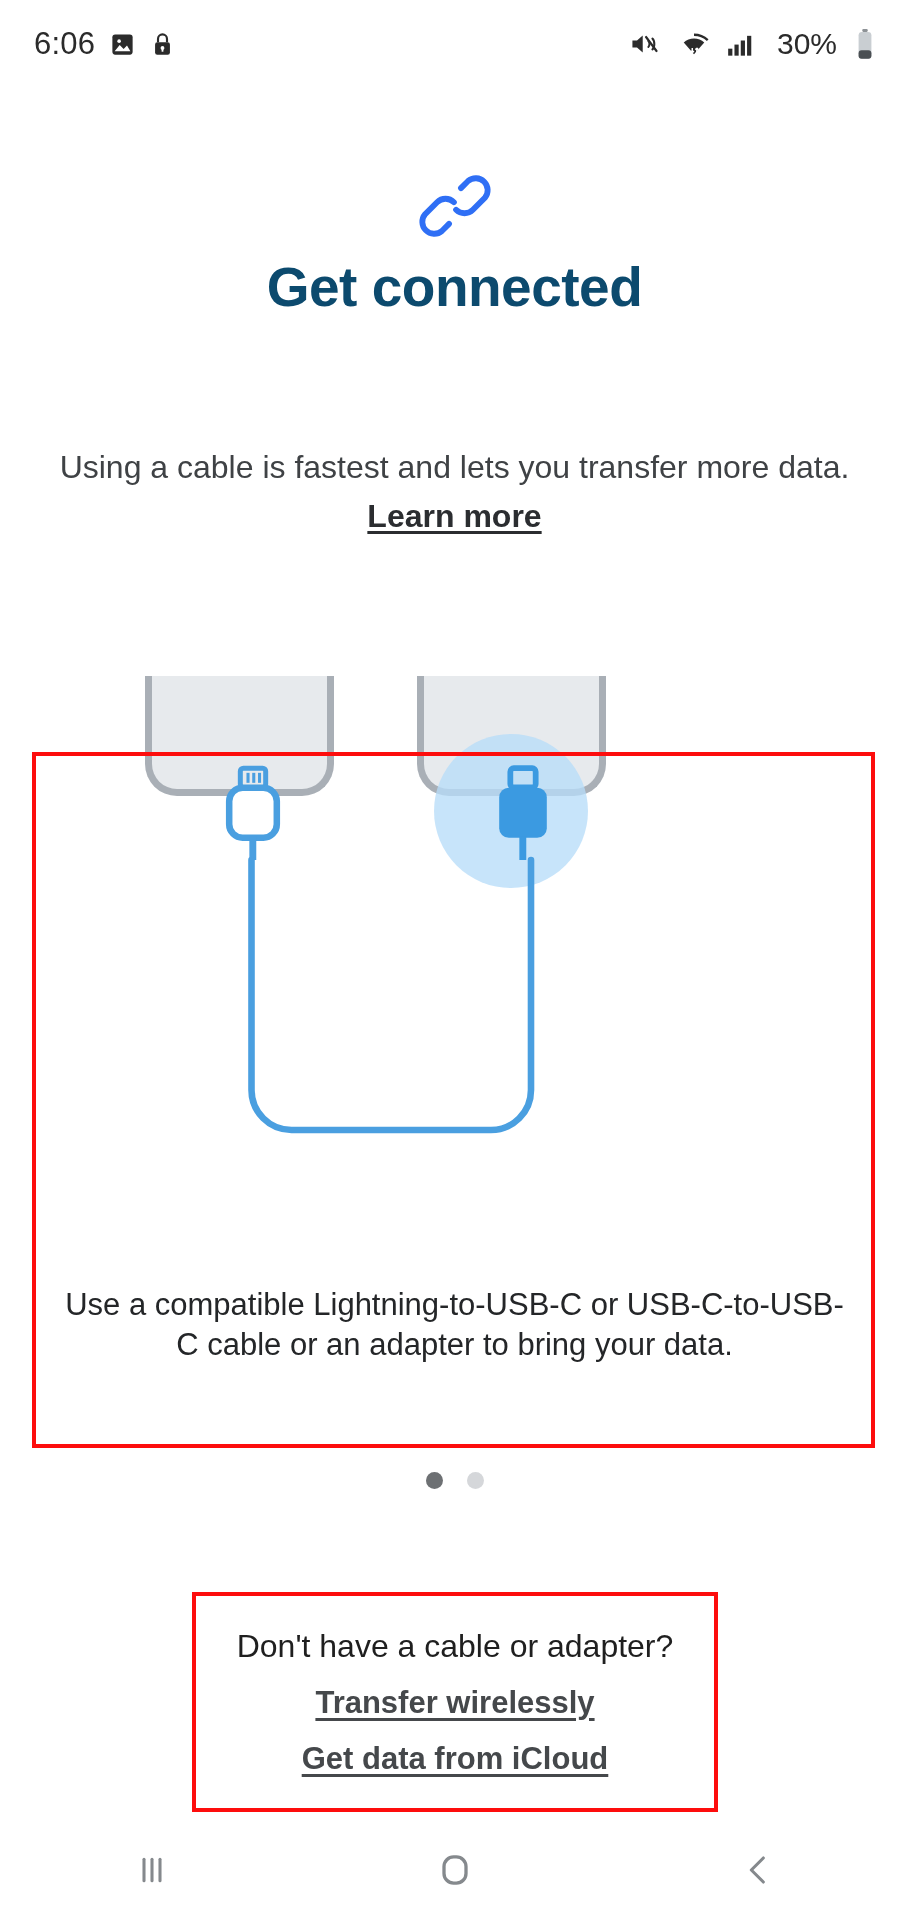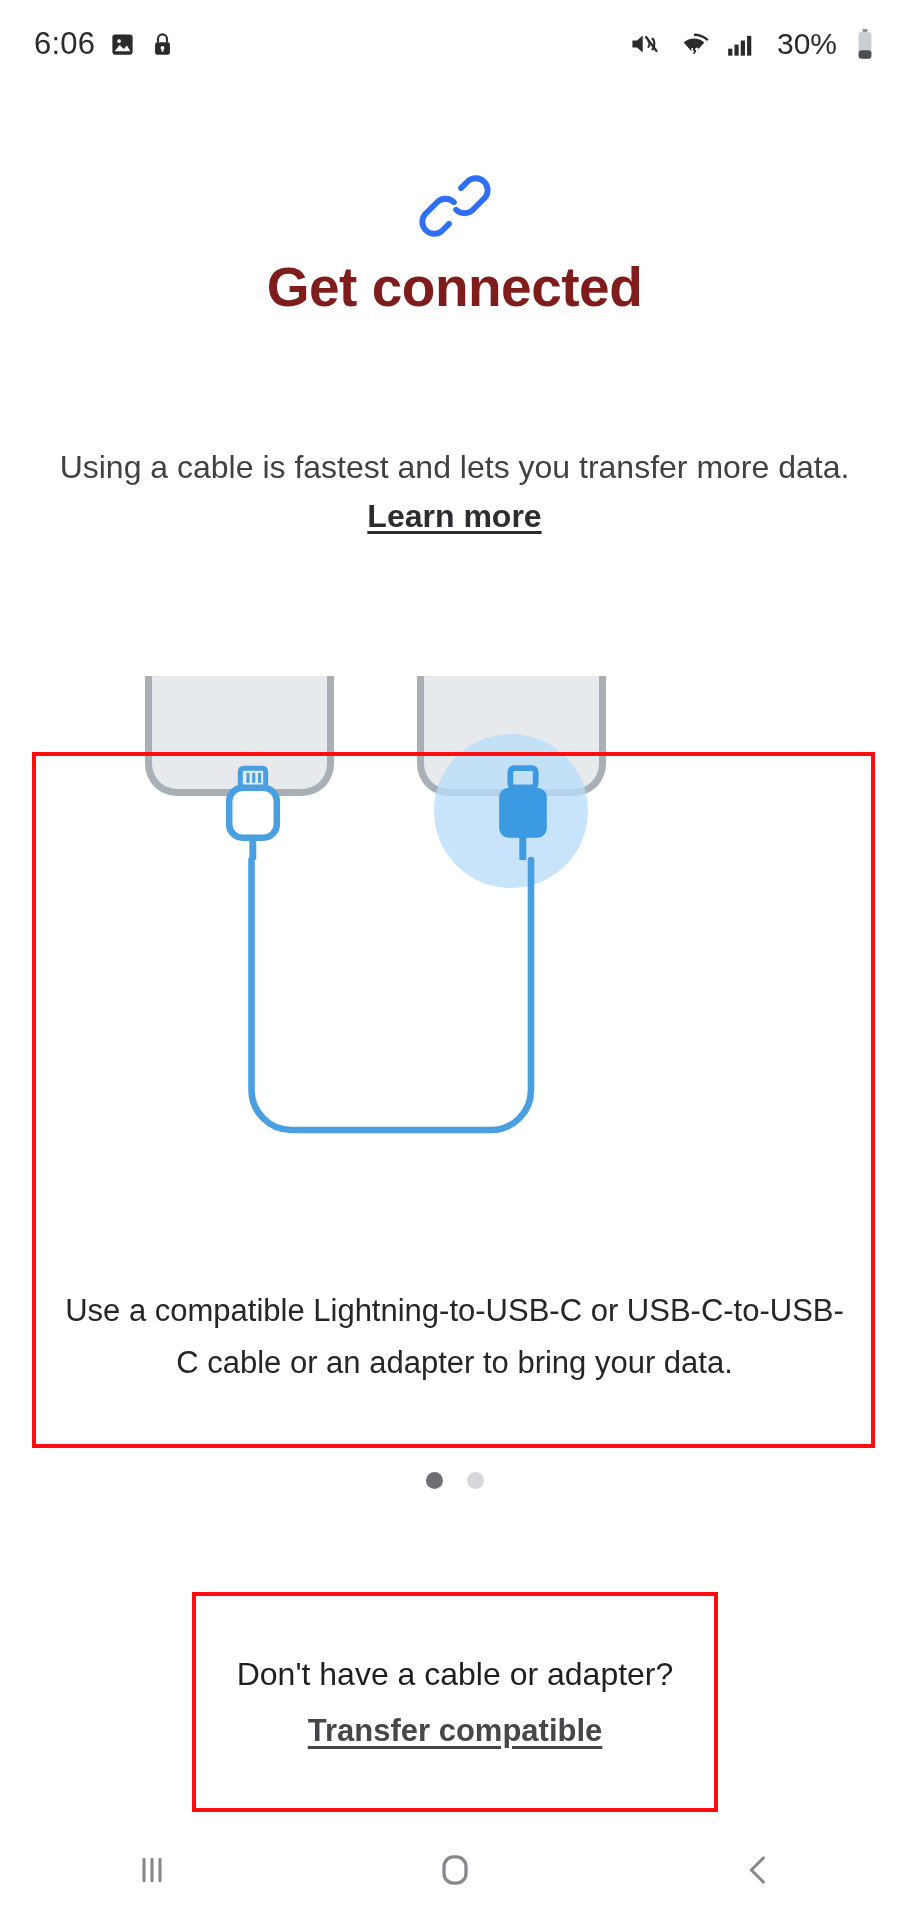--- a/index.html
+++ b/index.html
@@ -27,21 +27,21 @@
   .sb-icon { display:inline-flex; align-items:center; justify-content:center; }
 
   
   .link-icon-wrap {
     position:absolute; top:168px; left:0; width:909px;
     display:flex; justify-content:center;
   }
   .page-title {
     position:absolute; top:255px; left:0; width:909px;
     text-align:center;
-    font-size:55px; font-weight:bold; color:#7f1d1d;
+    font-size:55px; font-weight:bold; color:#0c4a6e;
     letter-spacing:-0.5px;
   }
   .page-subtitle {
     position:absolute; top:443px; left:50px; width:809px;
     text-align:center;
     font-size:32px; line-height:49px; color:#3f4245;
   }
   .page-subtitle .learn-more {
     font-weight:bold; text-decoration:underline; color:#2b2d30;
     text-underline-offset:4px;
@@ -80,21 +80,21 @@
   
   .connector { position:absolute; }
   #connector-left  { left:180px; top:8px; }
   #connector-right { left:450px; top:8px; }
 
   
   .cable { position:absolute; left:0px; top:58px; }
 
   .card-caption {
     position:absolute; left:56px; top:1285px; width:797px;
-    text-align:center; font-size:31px; line-height:52px; color:#242628;
+    text-align:center; font-size:31px; line-height:40px; color:#242628;
   }
 
   
   .dots {
     position:absolute; left:0; top:1472px; width:909px;
     display:flex; justify-content:center; gap:24px;
   }
   .dot { width:17px; height:17px; border-radius:50%; }
   .dot.active   { background:#6d7073; }
   .dot.inactive { background:#d5d7da; }
@@ -230,21 +230,22 @@
 
 <div class="red-box" id="card-red-box"></div>
 
 <div class="dots">
   <span class="dot active"></span>
   <span class="dot inactive"></span>
 </div>
 
 <div class="bottom-links">
   <div class="bl-question">Don't have a cable or adapter?</div>
-  <a class="bl-link" href="#">Transfer compatible</a>
+  <a class="bl-link" href="#">Transfer wirelessly</a>
+  <a class="bl-link" href="#">Get data from iCloud</a>
 </div>
 
 <div class="red-box" id="links-red-box"></div>
 
 <div class="nav-bar">
   <div class="nav-btn">
     <svg width="40" height="40" viewBox="0 0 30 30">
       <g stroke="#85898d" stroke-width="2.3" stroke-linecap="round">
         <path d="M9 7v16"></path>
           <path d="M15 7v16"></path>

